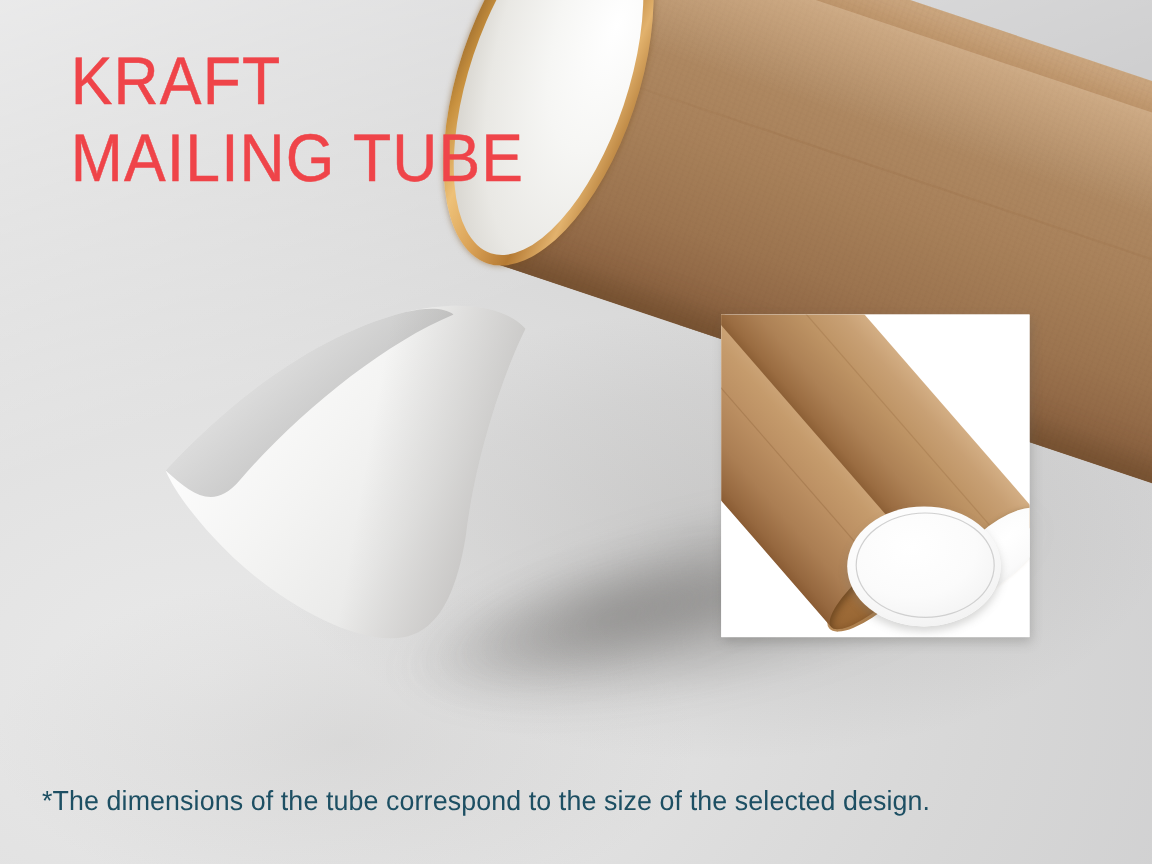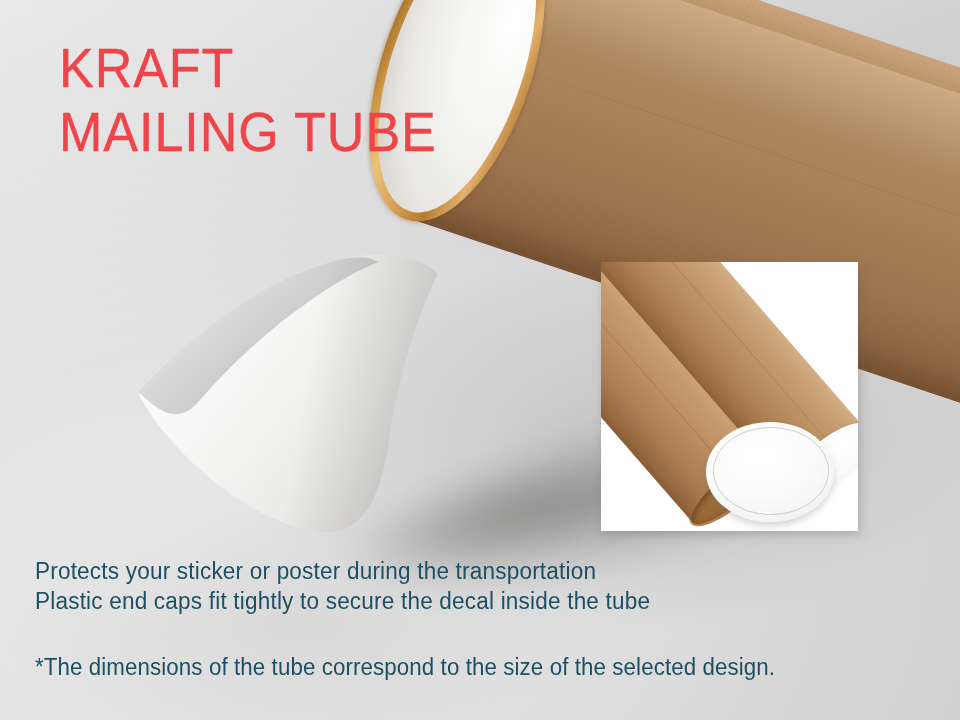--- a/index.html
+++ b/index.html
@@ -381,20 +381,16 @@
       <div class="ins-tubeB">
         <div class="barrel">
           <div class="seam"></div>
         </div>
         <div class="whitecap"></div>
       </div>
       <div class="ins-cap-loose"></div>
     </div>
   </div>
 
-  <div class="body-text">
-    <div class="body-line">Protects your sticker or poster during the transportation</div>
-    <div class="body-line">Plastic end caps fit tightly to secure the decal inside the tube</div>
-  </div>
 
   <div class="note-text">*The dimensions of the tube correspond to the size of the selected design.</div>
 
 </div>
 
 </body></html>

